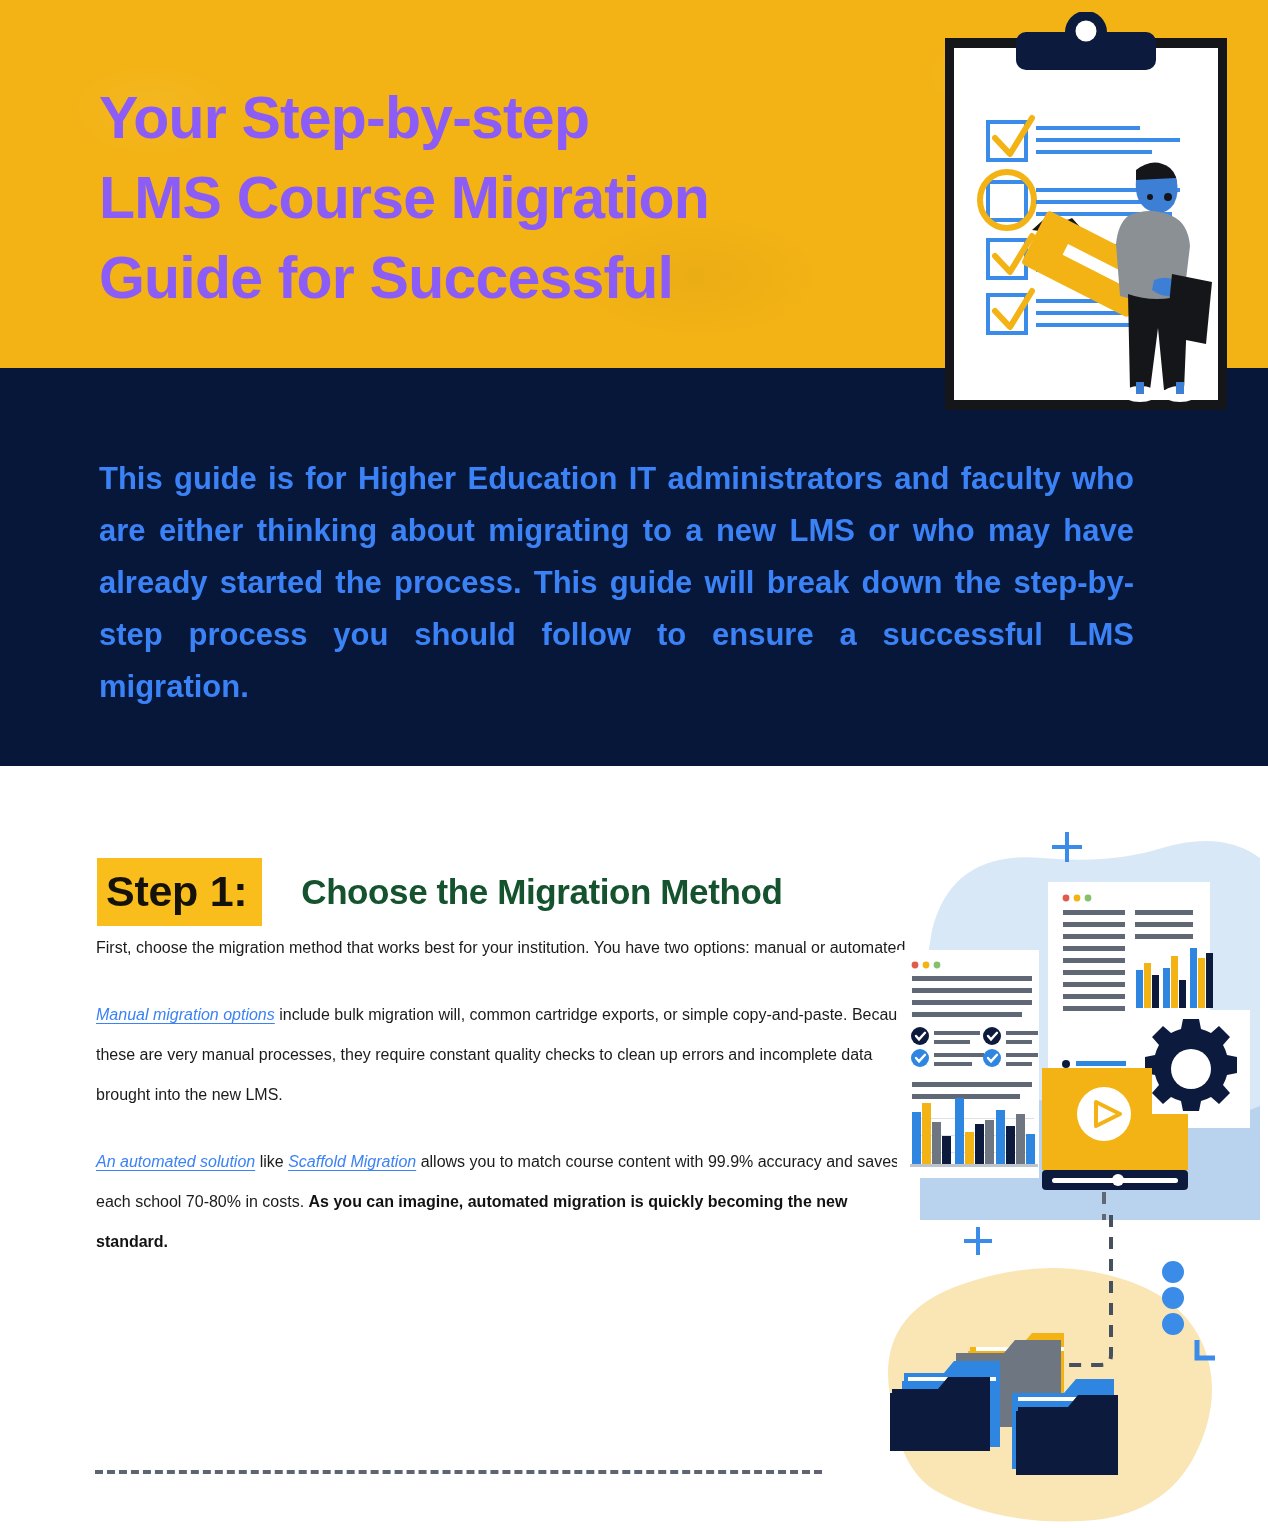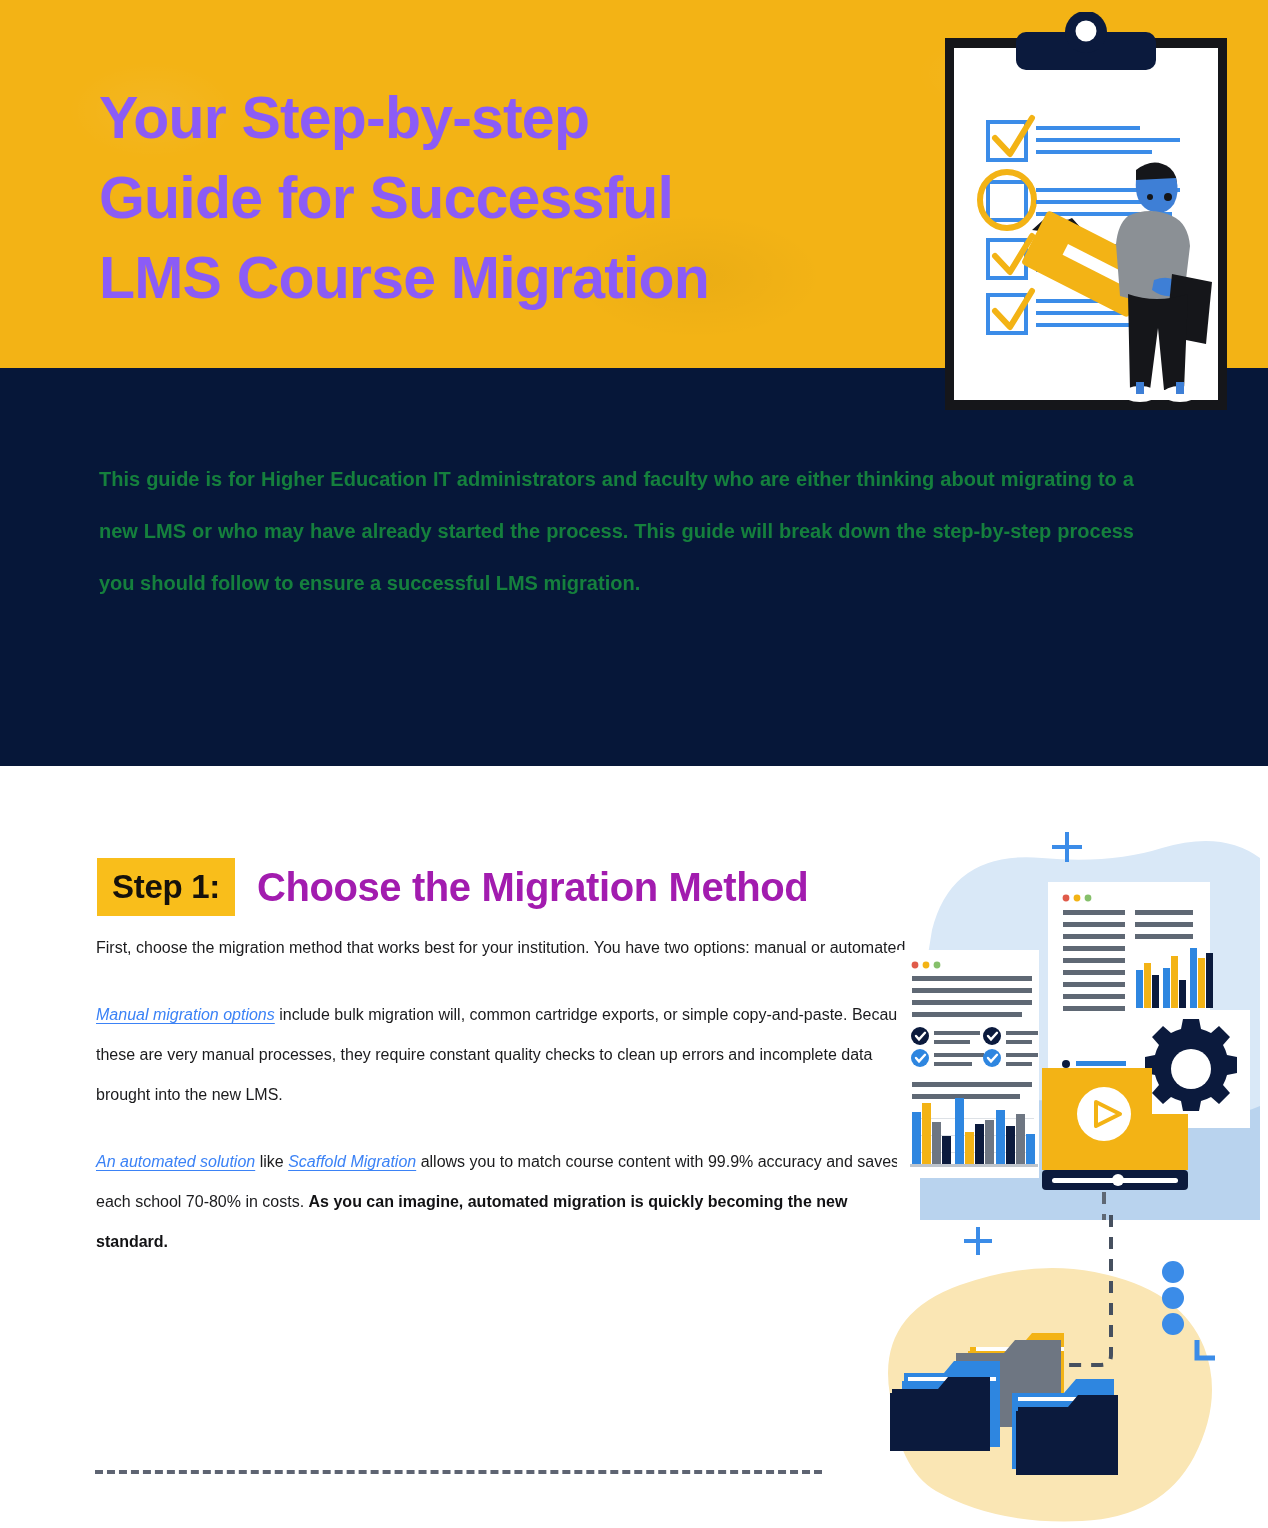--- a/index.html
+++ b/index.html
@@ -34,41 +34,41 @@
   .hero-title {
     position: absolute; left: 99px; top: 78px; width: 830px;
     font-size: 59px; line-height: 80px; font-weight: 700;
     color: #8b5cf6; letter-spacing: -0.8px;
   }
   .hero-title .tline { display: block; white-space: nowrap; }
 
   
   .intro {
     position: absolute; left: 99px; top: 453px; width: 1035px;
-    font-size: 20px; line-height: 52px; font-weight: 700;
-    color: #15803d; text-align: justify;
+    font-size: 31px; line-height: 52px; font-weight: 700;
+    color: #3b82f6; text-align: justify;
   }
   .intro .lastline { text-align: left; }
 
   
   .clipboard-wrap { position: absolute; left: 940px; top: 12px; width: 292px; height: 408px; }
 
   
   .step-head {
     position: absolute; left: 97px; top: 858px;
     display: flex; align-items: center; gap: 22px;
   }
   .step-badge {
     background: #F9BE1B; color: #15120c;
-    font-size: 33px; font-weight: 700; line-height: 1;
-    padding: 12px 15px 13px 15px; letter-spacing: -0.3px;
+    font-size: 43px; font-weight: 700; line-height: 1;
+    padding: 12px 15px 13px 9px; letter-spacing: -0.3px;
     display: inline-block;
   }
   .step-title {
-    font-size: 40px; font-weight: 700; color: #a21caf; letter-spacing: -0.4px;
+    font-size: 35px; font-weight: 700; color: #14532d; letter-spacing: -0.4px; margin-left: 17px;
   }
 
   
   .body-col { position: absolute; left: 96px; top: 928px; width: 820px; }
   .body-col p {
     font-size: 16px; line-height: 40px; color: #1b1b1d;
     margin-bottom: 27px;
   }
   .body-col p:last-child { margin-bottom: 16px; }
   .body-col a, .lnk {
@@ -91,22 +91,22 @@
 <body>
 
 <div class="page">
 
   <div class="band-yellow"></div>
 
   <div class="band-navy"></div>
 
   <h1 class="hero-title">
     <span class="tline">Your Step-by-step</span>
+    <span class="tline">LMS Course Migration</span>
     <span class="tline">Guide for Successful</span>
-    <span class="tline">LMS Course Migration</span>
   </h1>
 
   <div class="clipboard-wrap">
     <svg width="292" height="408" viewBox="0 0 292 408" xmlns="http://www.w3.org/2000/svg">
 
       <rect x="5" y="26" width="282" height="372" fill="#15161a"></rect>
       <rect x="14" y="36" width="264" height="352" fill="#ffffff"></rect>
 
       <rect x="76" y="20" width="140" height="38" rx="10" fill="#0B1A3D"></rect>
       <circle cx="146" cy="20" r="21" fill="#0B1A3D"></circle>

